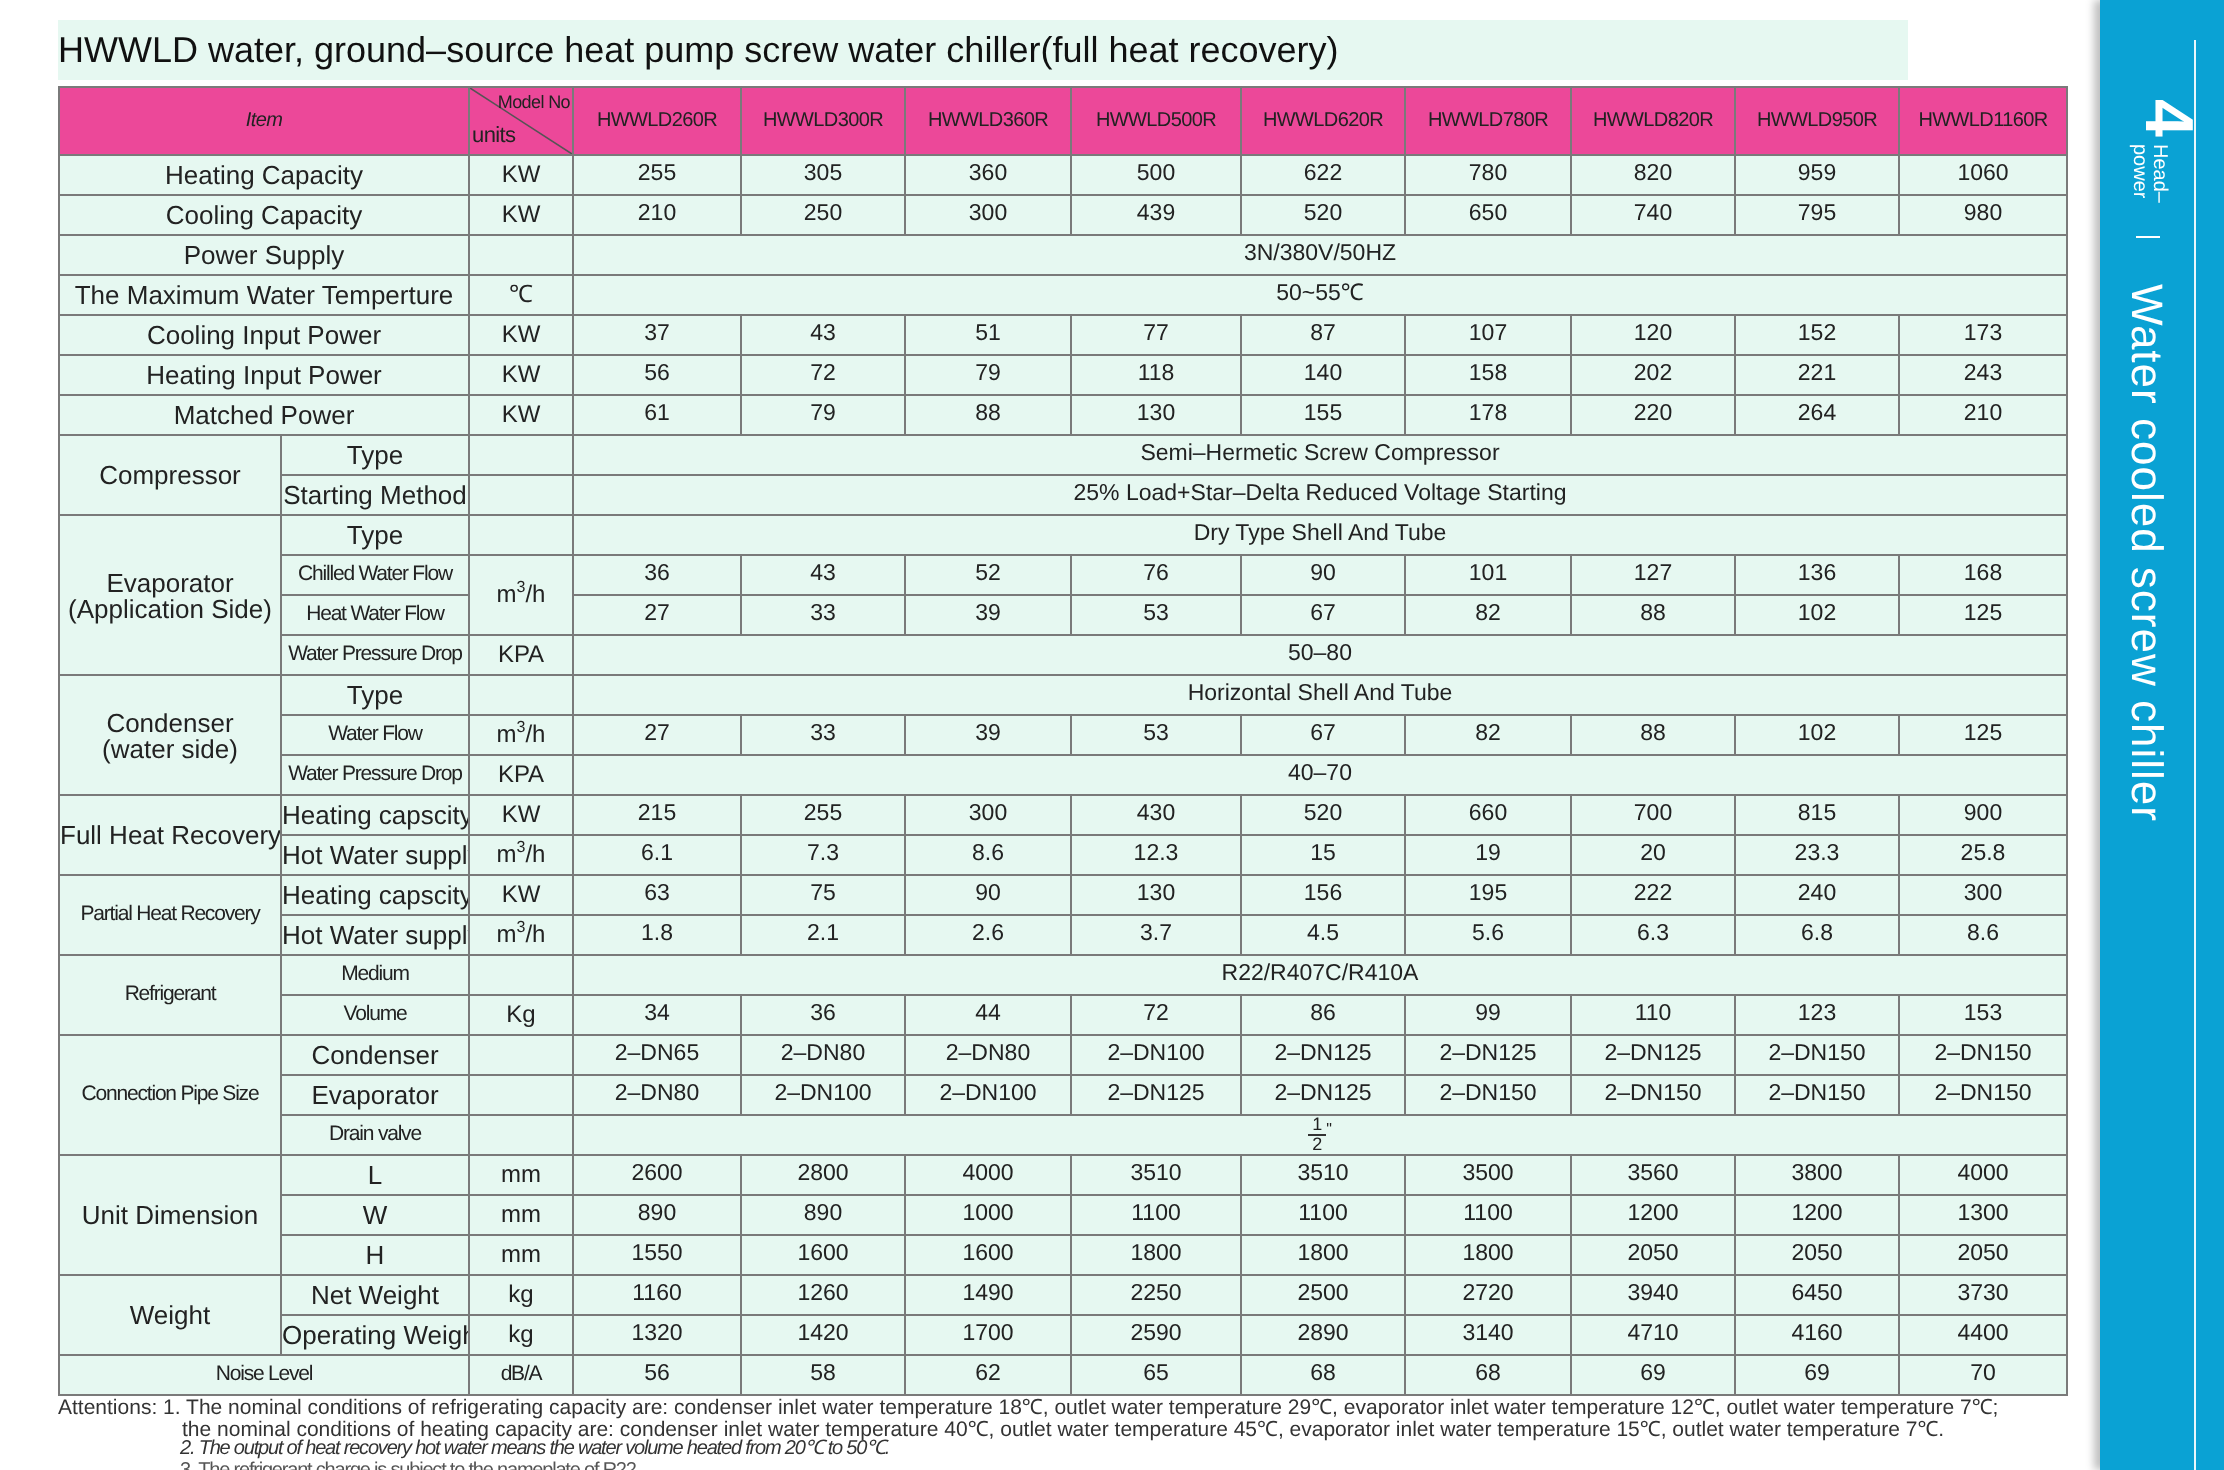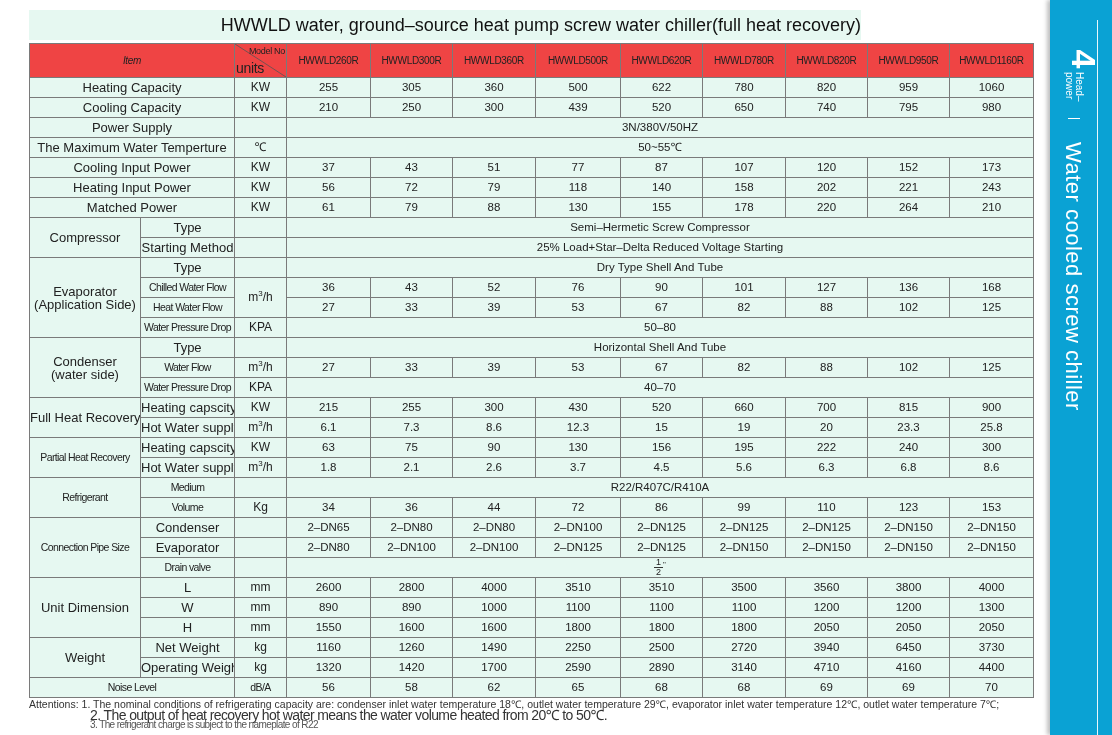--- a/index.html
+++ b/index.html
@@ -1,40 +1,40 @@
 <!DOCTYPE html>
 <html><head>
 <meta charset="utf-8">
 <style>
   html, body { margin:0; padding:0; }
   body { width:1112px; height:735px; background:#ffffff; position:relative; overflow:hidden; font-family:"Liberation Sans", sans-serif; color:#222; }
-  .title-bar { position:absolute; left:29px; top:10px; width:832px; height:30px; background:#e6f8f1; text-align:right; font-size:18px; line-height:30px; color:#111; }
+  .title-bar { position:absolute; left:29px; top:10px; width:925px; height:30px; background:#e6f8f1; text-align:left; font-size:18px; line-height:30px; color:#111; }
   table.spec { position:absolute; left:29px; top:43px; border-collapse:collapse; table-layout:fixed; width:1004px; }
   table.spec td { border:1px solid #7a7a7a; background:#e6f8f1; text-align:center; padding:0; font-size:12px; height:19px; line-height:13px; overflow:hidden; white-space:nowrap; color:#222; }
-  table.spec tr.head td { background:#ef4444; height:33px; font-size:10px; letter-spacing:-0.3px; }
+  table.spec tr.head td { background:#ec4899; height:33px; font-size:10px; letter-spacing:-0.3px; }
   table.spec td.item-head { font-size:13px;font-style:italic; }
   table.spec td.diag { position:relative; font-size:10px; background:#90e9cc; }
   table.spec td.diag .mn { position:absolute; right:1px; top:1px; font-size:9px; }
-  table.spec td.diag .un { position:absolute; left:1px; bottom:2px; font-size:14px;text-align:center; }
+  table.spec td.diag .un { position:absolute; left:1px; bottom:2px; font-size:11px;text-align:center; }
   table.spec td.diag svg { position:absolute; left:0; top:0; width:100%; height:100%; }
   td.lbl { font-size:13px !important; }
   td.sub { font-size:13px !important; }
   td.small { font-size:10.5px !important; letter-spacing:-0.6px; }
   td.unit { font-size:12px !important; }
   td.num { font-size:11.5px !important; }
   td.span { font-size:11.5px !important; }
   sup { font-size:8px; line-height:0; }
   .frac { display:inline-block; text-align:center; vertical-align:middle; font-size:9px; line-height:9px; }
   .frac span { display:block; }
   .frac .n { border-bottom:1px solid #333; padding:0 2px; }
   .notes { position:absolute; left:29px; top:699px; width:1010px; font-size:10.5px; line-height:10.5px; color:#333; }
   .notes .row { white-space:nowrap; }
   .notes .l1 { padding-left:0; }
   .notes .l1b { padding-left:62px; }
-  .notes .l2 { padding-left:61px; letter-spacing:-0.6px; font-size:14px; }
+  .notes .l2 { padding-left:61px; letter-spacing:-0.6px; font-size:10px;font-style:italic; }
   .notes .l3 { padding-left:61px; letter-spacing:-0.6px; font-size:10px; color:#555; }
   .side { position:absolute; left:1050px; top:0; width:62px; height:735px; background:#0aa2d4; box-shadow:-3px 0 4px rgba(0,0,0,0.25); }
   .side .vline { position:absolute; left:47px; top:20px; width:1px; height:715px; background:#e8f7fc; }
   .side .num4 { position:absolute; left:14px; top:44px; width:40px; height:30px; color:#fff; font-size:34px; font-weight:bold; transform:rotate(90deg); transform-origin:center; line-height:30px; text-align:center; }
   .side .sec { position:absolute; left:14px; top:72px; color:#fff; font-size:10px; line-height:10px; writing-mode:vertical-rl; }
   .side .sep { position:absolute; left:18px; top:118px; width:12px; height:1px; background:#fff; }
   .side .vt { position:absolute; left:10px; top:142px; color:#fff; font-size:22px; writing-mode:vertical-rl; letter-spacing:0.5px; }
 </style>
 </head>
 <body>
@@ -405,20 +405,21 @@
         <td class="num">68</td>
         <td class="num">69</td>
         <td class="num">69</td>
         <td class="num">70</td>
       </tr>
     </tbody>
 </table>
 
 <div class="notes">
   <div class="row l1"><span>Attentions:</span> <span>1. The nominal conditions of refrigerating capacity are: condenser inlet water temperature 18℃, outlet water temperature 29℃, evaporator inlet water temperature 12℃, outlet water temperature 7℃;</span></div>
+  <div class="row l1b">the nominal conditions of heating capacity are: condenser inlet water temperature 40℃, outlet water temperature 45℃, evaporator inlet water temperature 15℃, outlet water temperature 7℃.</div>
   <div class="row l2">2. The output of  heat  recovery hot water means the water volume heated from 20℃ to 50℃.</div>
   <div class="row l3">3. The refrigerant charge is subject to the nameplate of R22</div>
 </div>
 
 <div class="side">
   <div class="vline"></div>
   <div class="num4">4</div>
   <div class="sec"><span>Head–</span><br><span>power</span></div>
   <div class="sep"></div>
   <div class="vt">Water cooled screw chiller</div>

